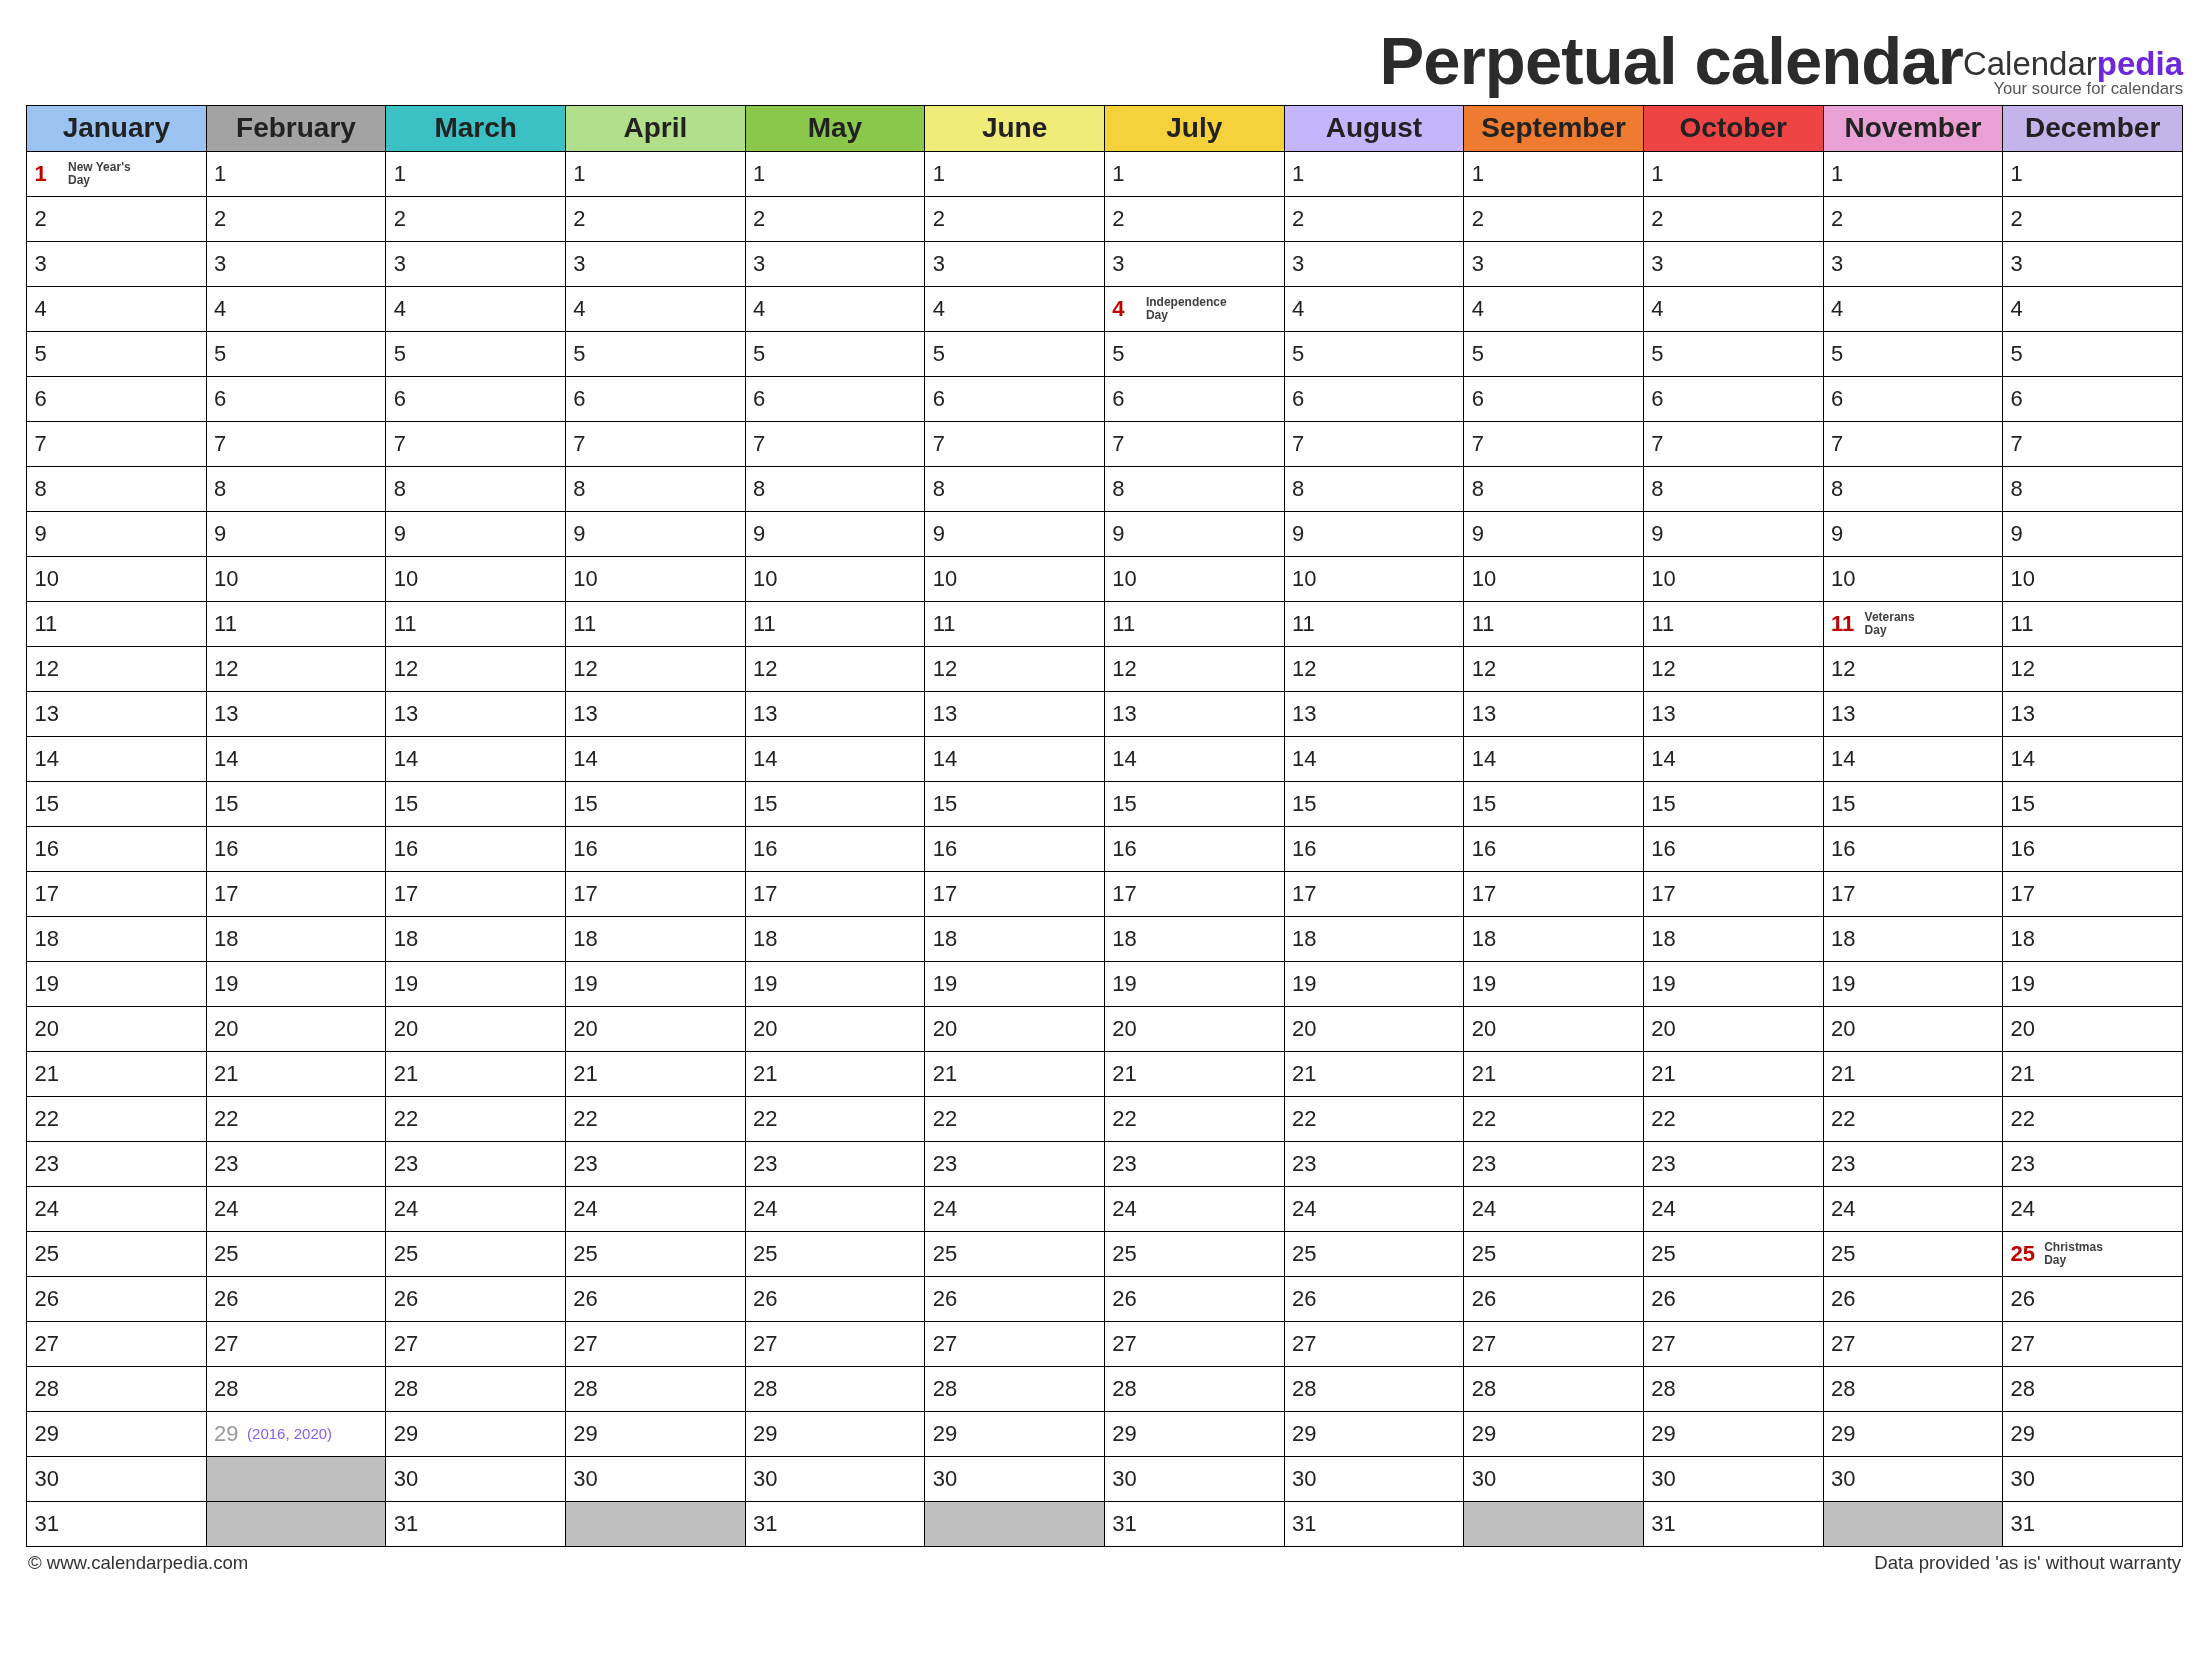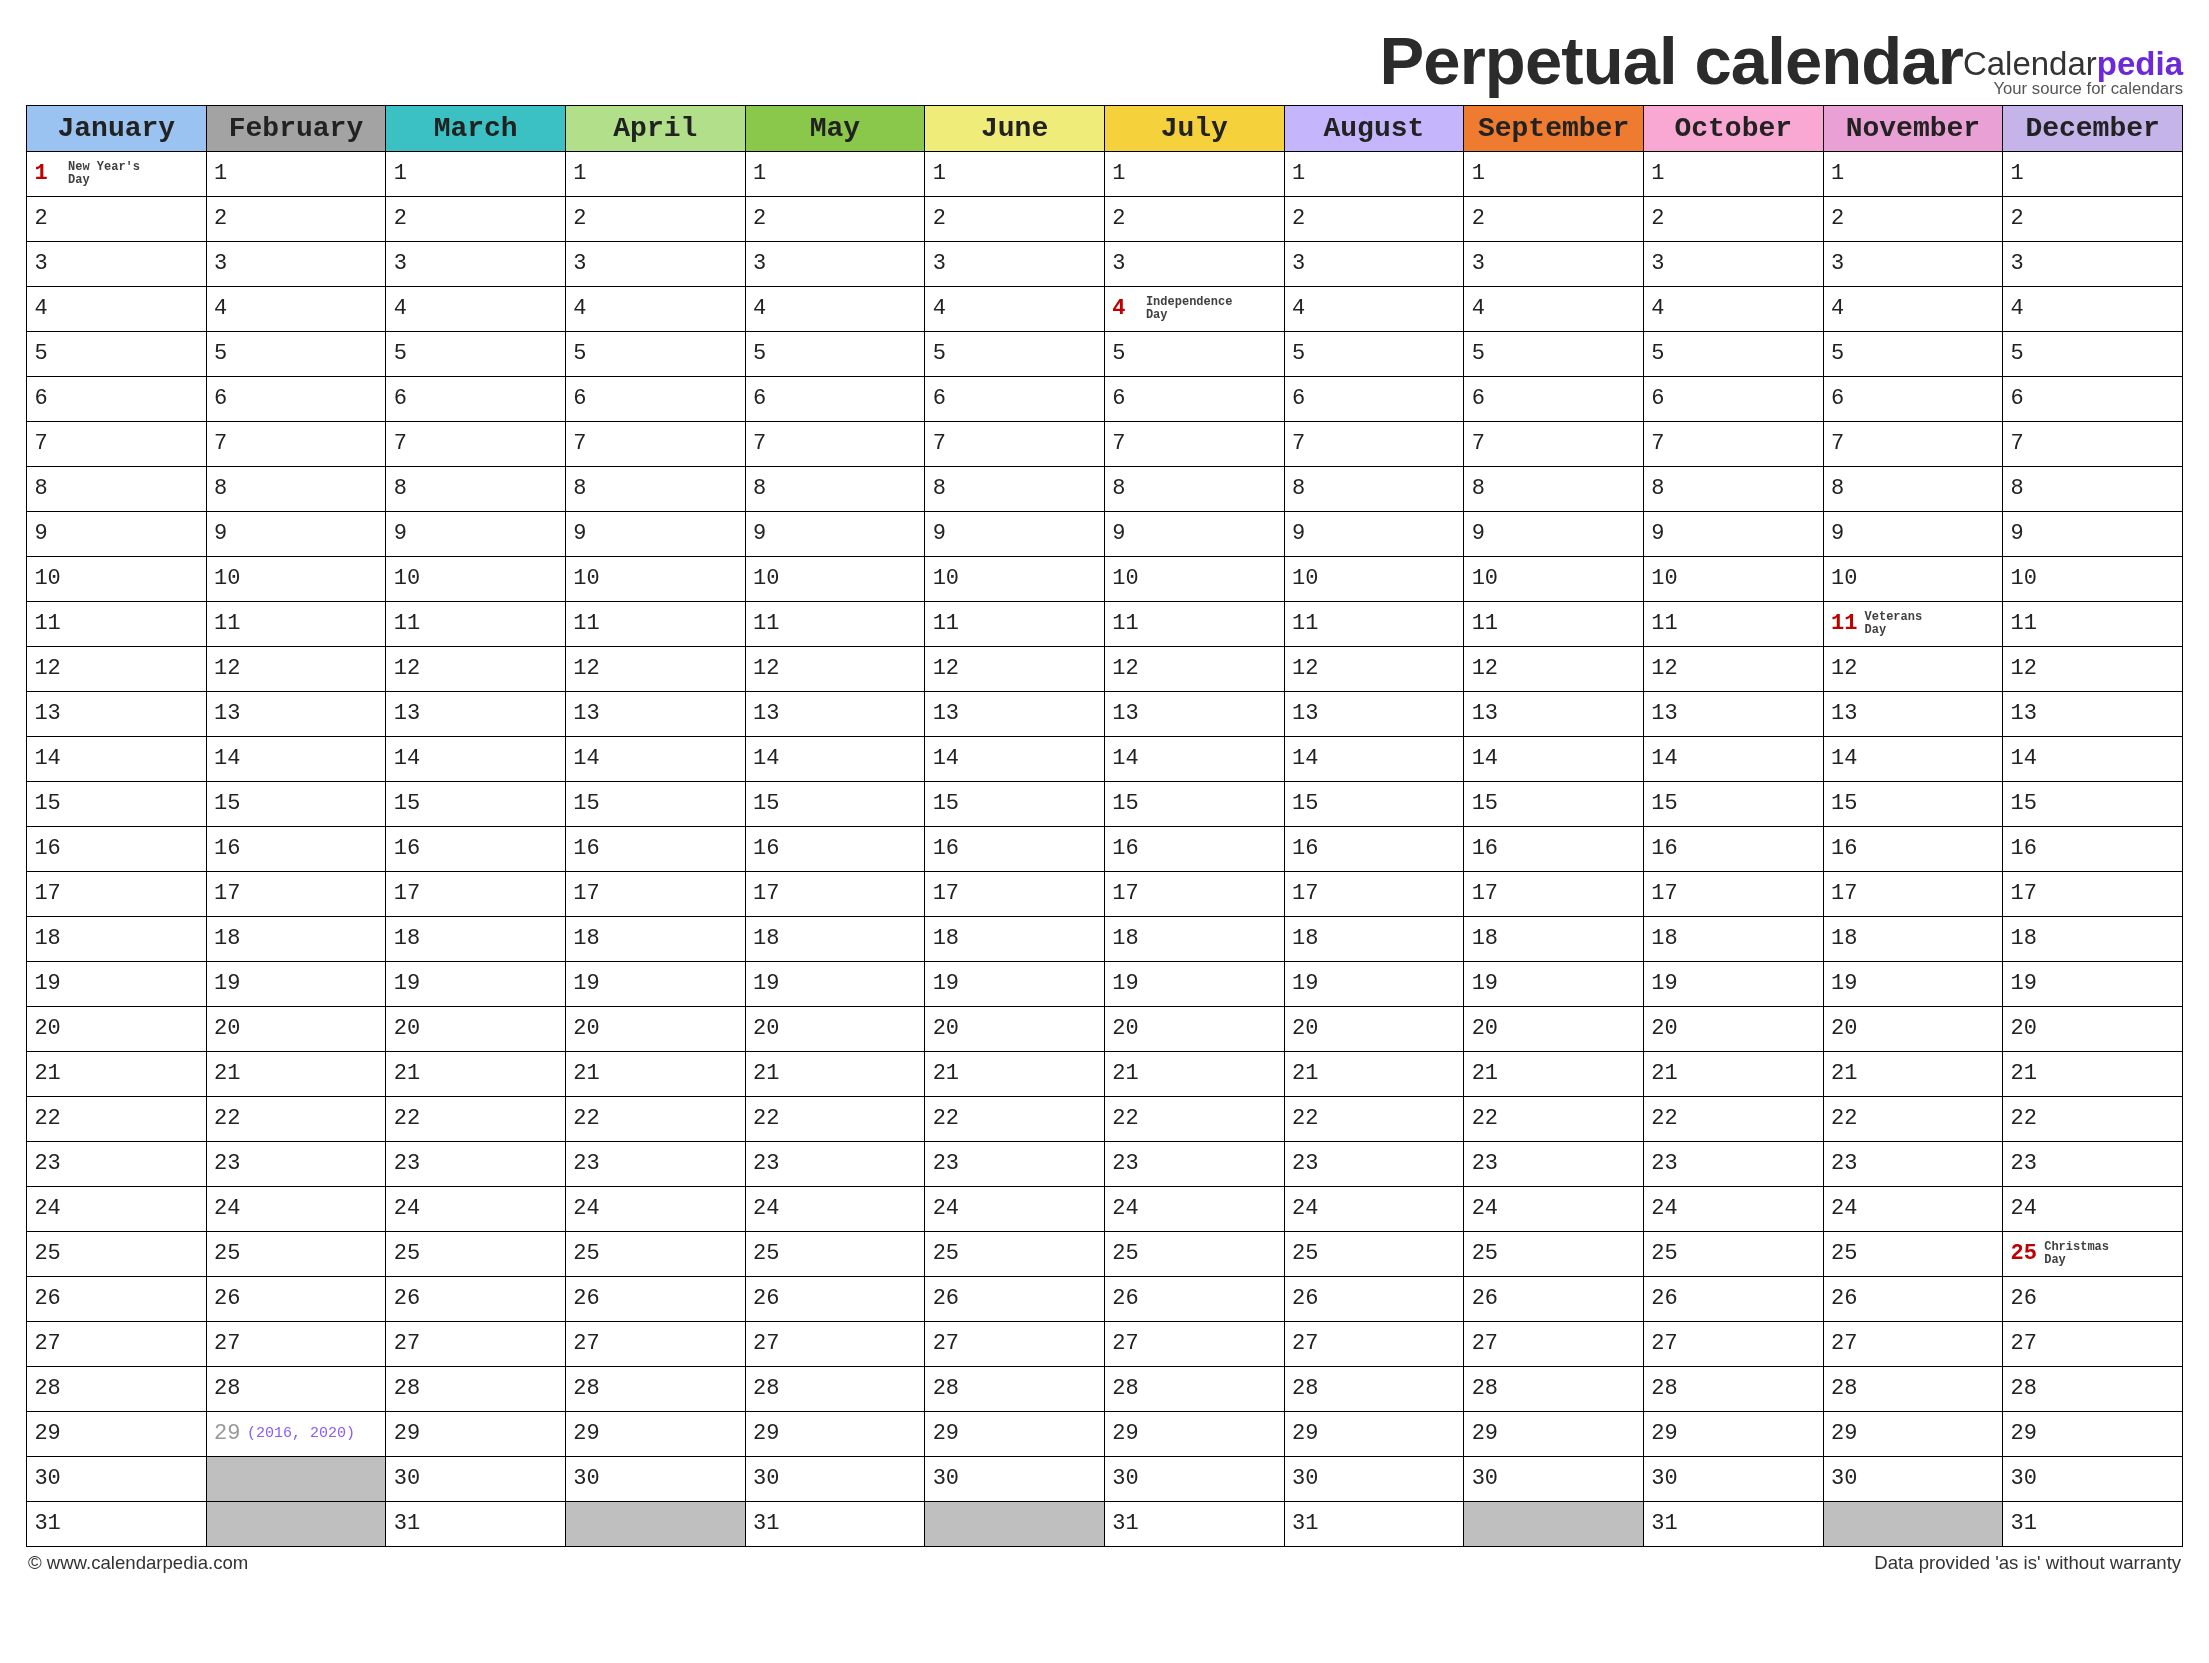--- a/index.html
+++ b/index.html
@@ -23,21 +23,20 @@
     letter-spacing: -0.9px;
   }
   .brand { text-align: right; }
   .brand-top { font-size: 33px; color: #333; font-weight: 400; }
   .brand-top .pedia { font-weight: bold; color: #6d28d9; }
   .brand-sub { font-size: 16.7px; color: #555; margin-top: -3.7px; }
   table {
     border-collapse: collapse;
     width: 100%;
     table-layout: fixed;
-    font-family: Liberation Mono, monospace;
   }
   th, td {
     border: 0.9px solid #000;
     vertical-align: middle;
     padding: 0;
   }
   th {
     font-size: 28px;
     font-weight: bold;
     height: 46px;
@@ -99,21 +98,21 @@
       <tr id="month-row">
         <th style="background: rgb(154, 195, 241);">January</th>
         <th style="background: #a3a3a3;">February</th>
         <th style="background: rgb(59, 192, 196);">March</th>
         <th style="background: rgb(178, 224, 138);">April</th>
         <th style="background: rgb(137, 200, 75);">May</th>
         <th style="background: rgb(240, 236, 122);">June</th>
         <th style="background: rgb(245, 210, 60);">July</th>
         <th style="background: #c4b5fd;">August</th>
         <th style="background: rgb(238, 123, 47);">September</th>
-        <th style="background: #f9a8d4;">October</th>
+        <th style="background: #ef4444;">October</th>
         <th style="background: rgb(233, 160, 212);">November</th>
         <th style="background: rgb(197, 180, 234);">December</th>
       </tr>
     </thead>
   <tbody id="calendar-body">
       <tr>
         <td>
           <div class="cell">
             <span class="daynum hol">1</span>
             <span class="holiday-label">New Year's<br>Day</span>

